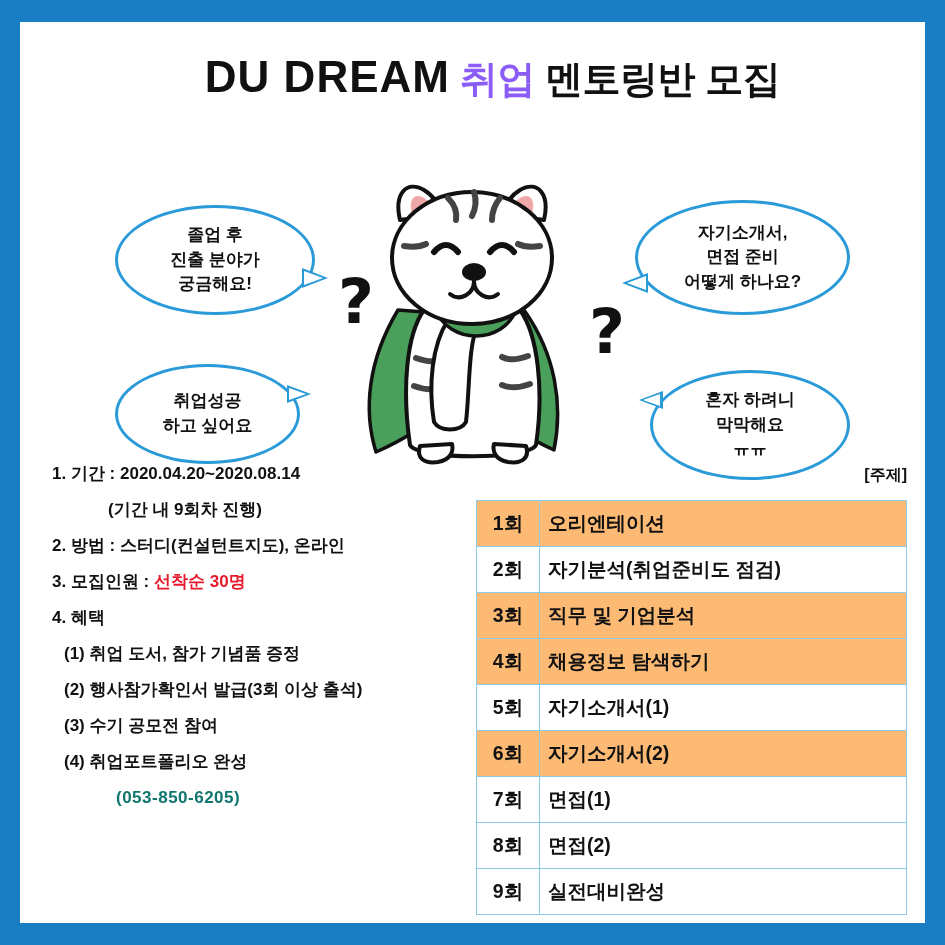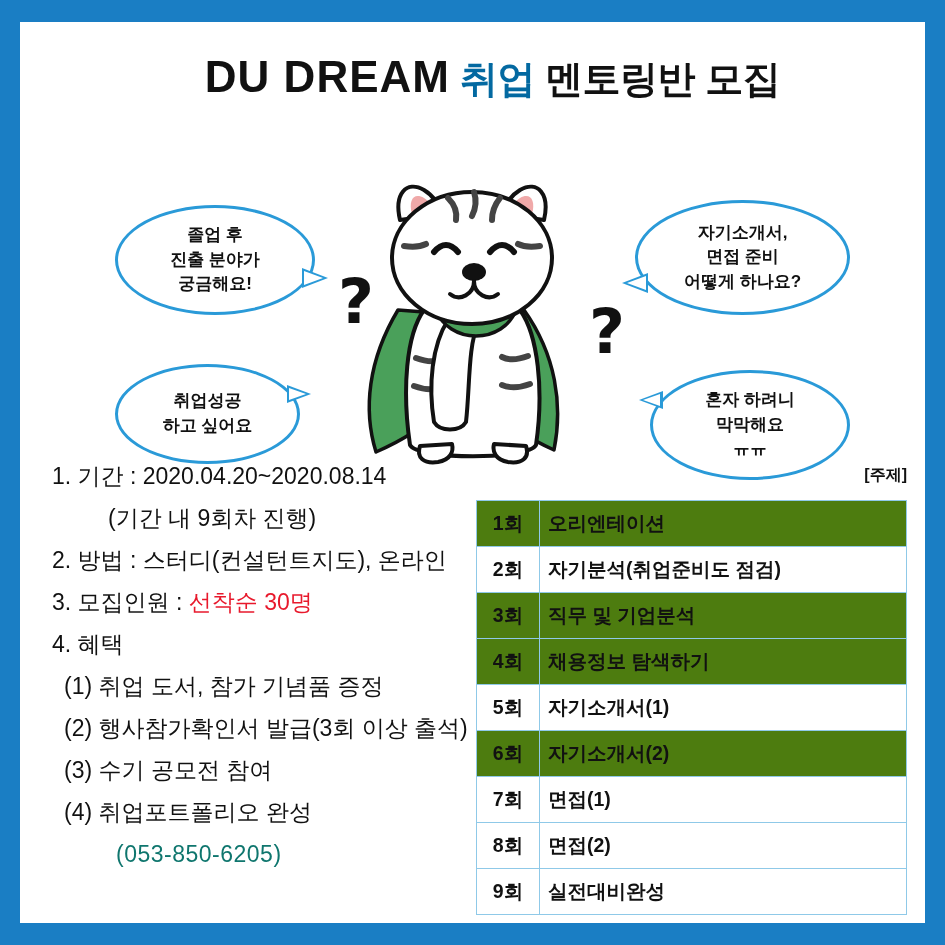--- a/index.html
+++ b/index.html
@@ -39,21 +39,21 @@
     color: #111111;
     letter-spacing: -0.5px;
     white-space: nowrap;
   }
   .title .en {
     font-size: 44px;
     letter-spacing: 1px;
     margin-left: 40px;
   }
   .title .hl {
-    color: #0369a1;
+    color: #8b5cf6;
   }
 
   
   .hero {
     position: relative;
     height: 360px;
   }
 
   .balloon {
     position: absolute;
@@ -111,22 +111,22 @@
   
   .content {
     position: relative;
     display: flex;
     padding: 0 18px;
     box-sizing: border-box;
   }
   .left-col {
     width: 432px;
     flex: none;
-    font-size: 23px;
-    font-weight: normal;
+    font-size: 17px;
+    font-weight: bold;
     color: #111;
     line-height: 1.0;
     padding-left: 14px;
     box-sizing: border-box;
   }
   .line {
     margin: 0 0 19px 0;
     white-space: nowrap;
   }
   .line.indent { padding-left: 56px; }
@@ -163,21 +163,21 @@
     font-weight: bold;
     color: #111;
     padding: 0 8px;
     vertical-align: middle;
   }
   table.schedule td.no {
     width: 62px;
     text-align: center;
     padding: 0;
   }
-  table.schedule tr.alt td { background: #4d7c0f; }
+  table.schedule tr.alt td { background: #fdba74; }
   table.schedule tr.plain td { background: #ffffff; }
 </style>
 </head>
 <body>
 
 <div class="poster">
   <div class="sheet">
 
     <div class="title">
       <span class="en">DU DREAM</span>

